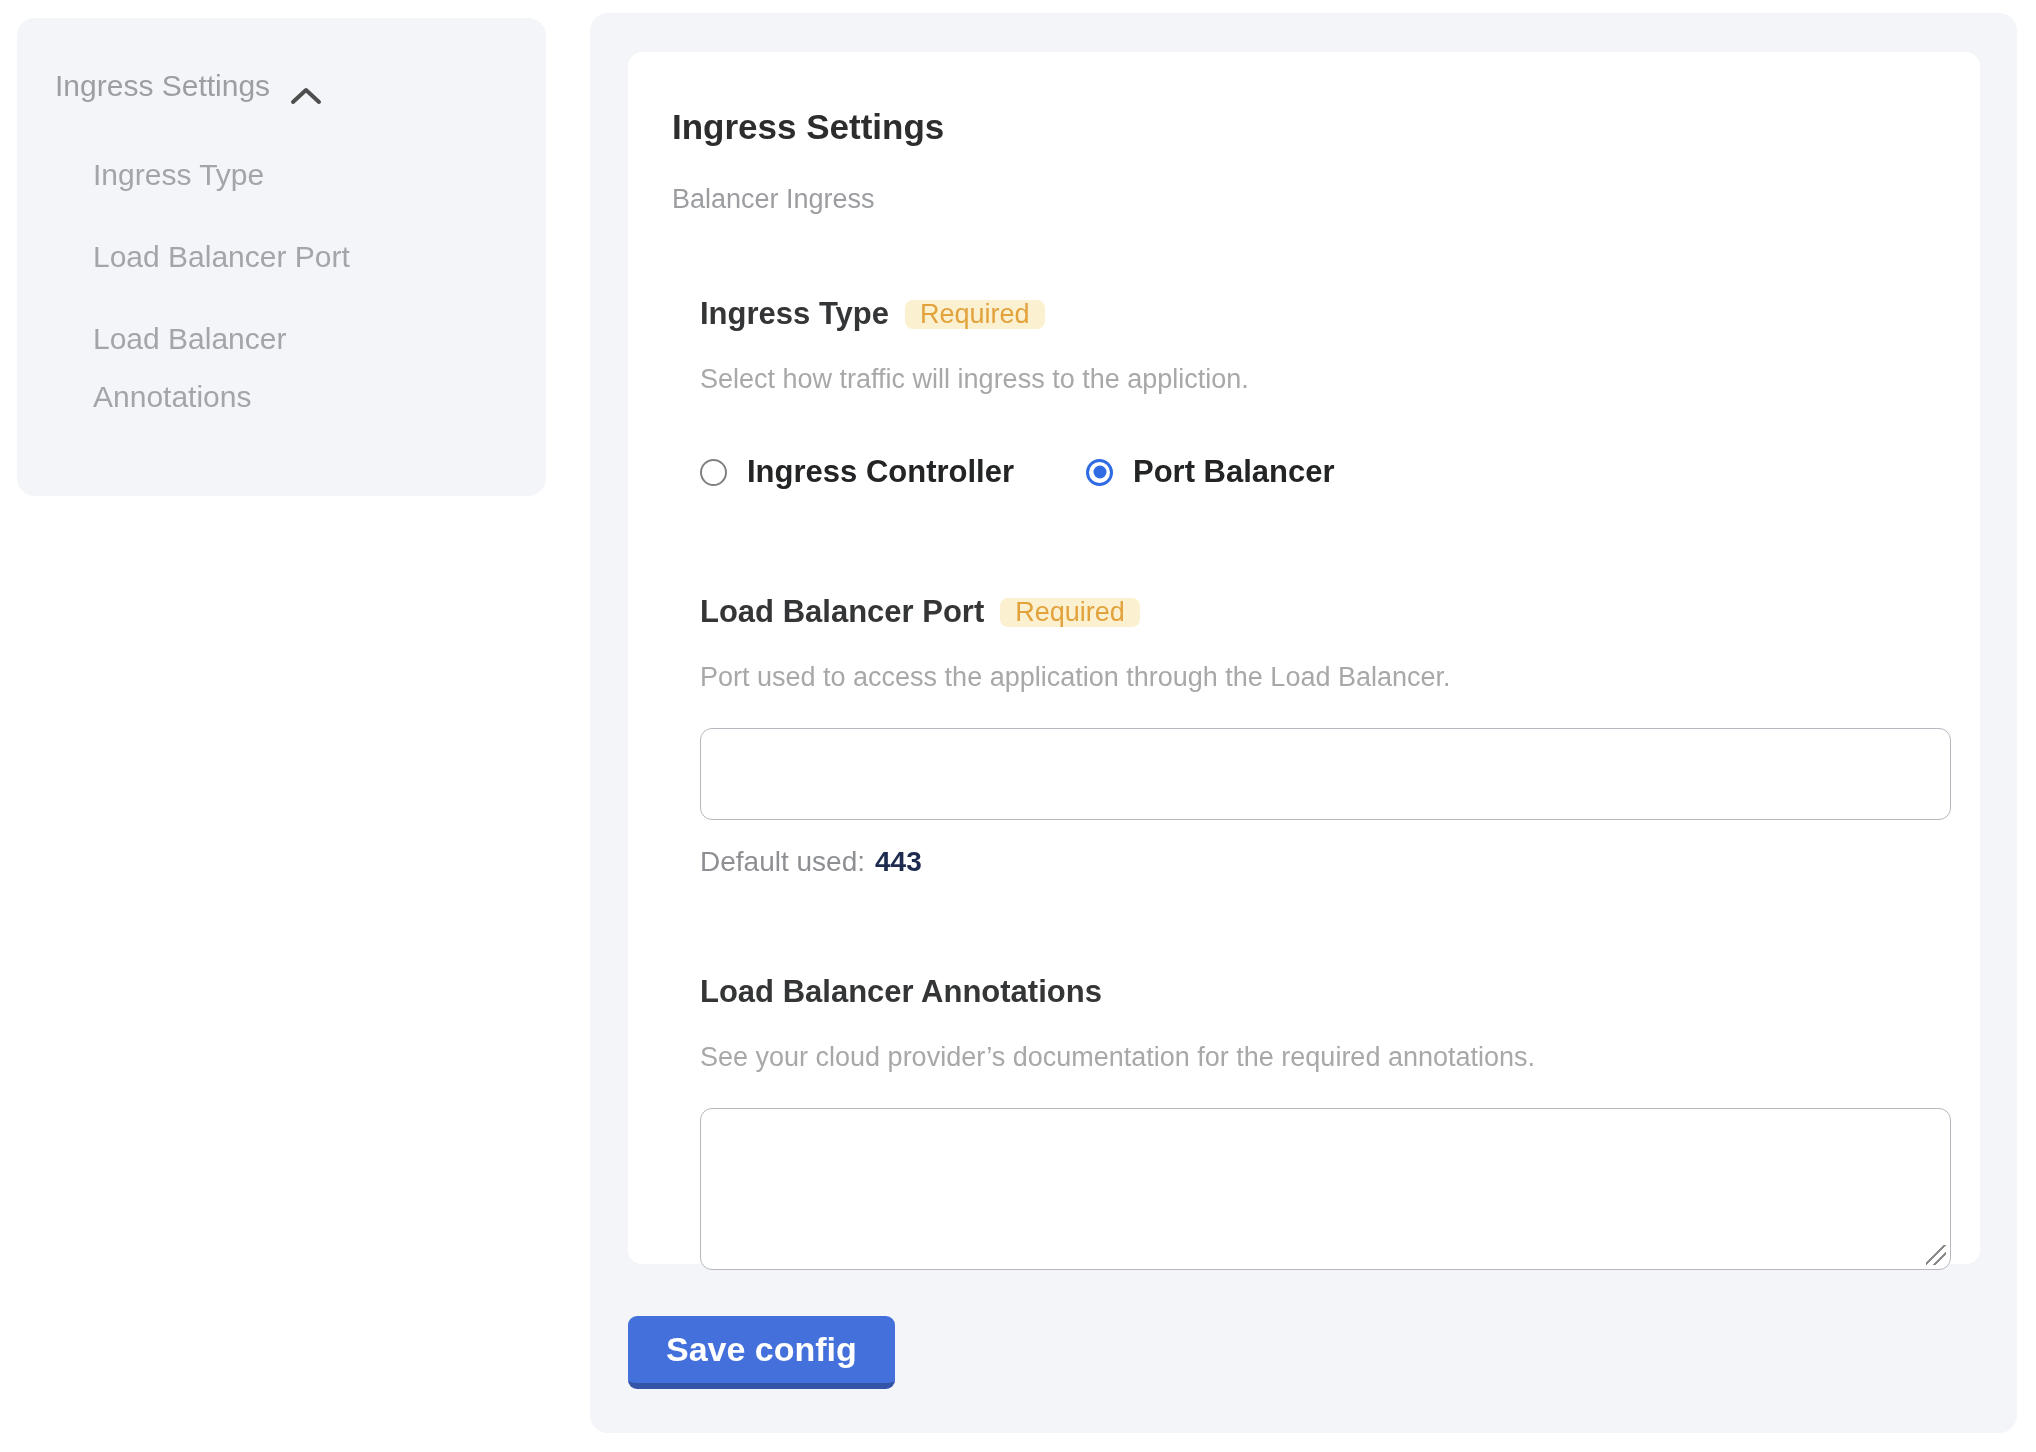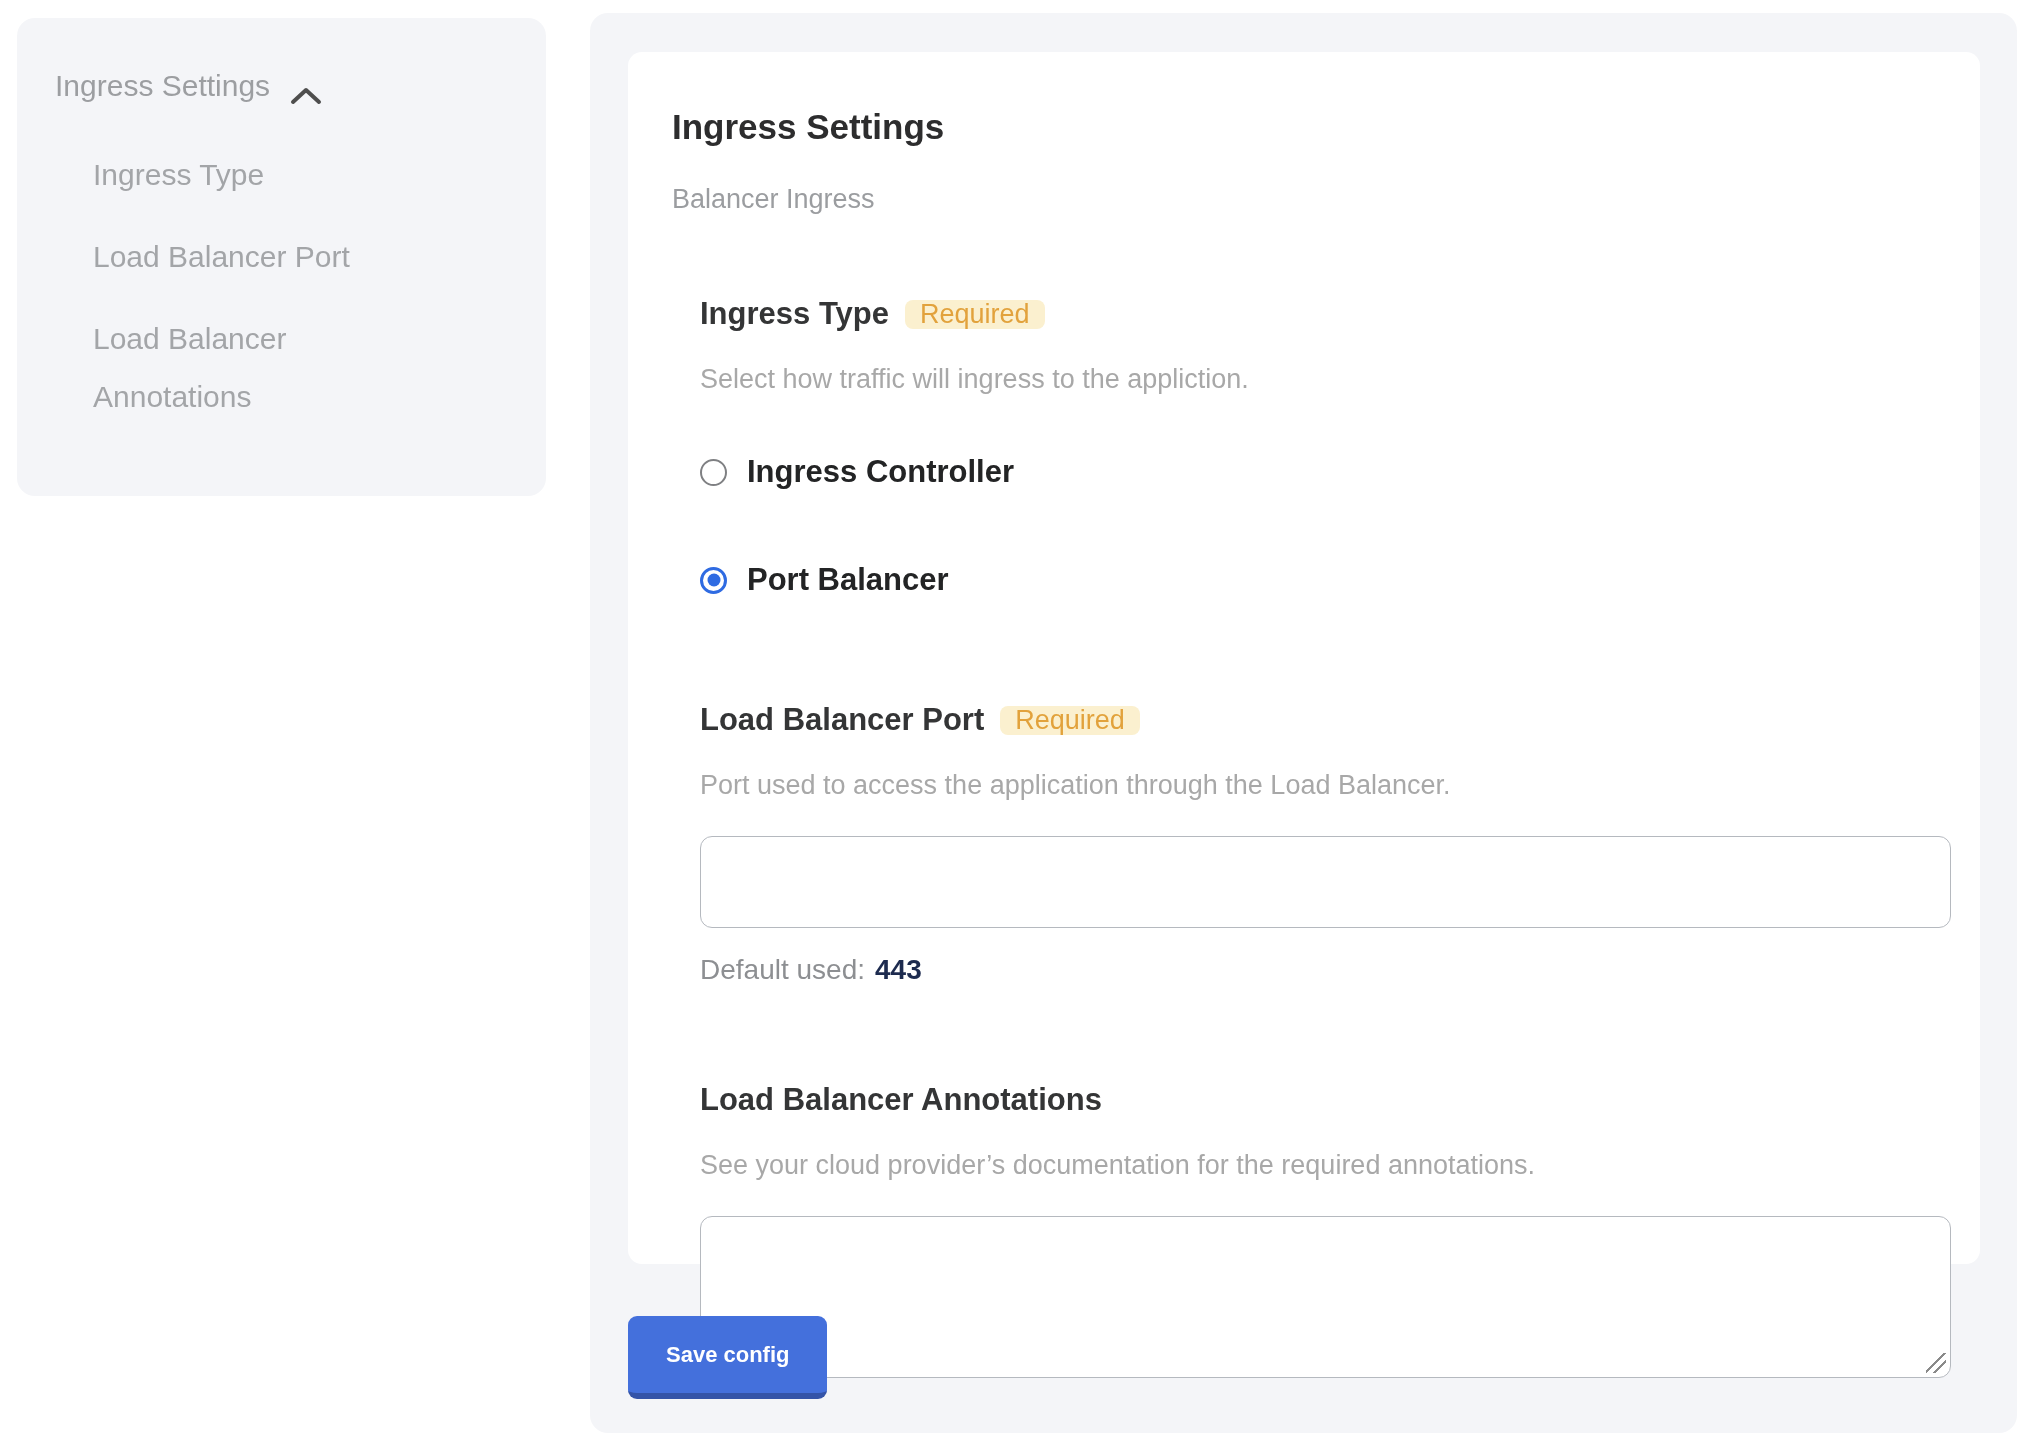--- a/index.html
+++ b/index.html
@@ -45,21 +45,21 @@
 
   .sec-head-row { display:flex; align-items:center; gap:16px; }
   .sec-heading { font-size:31px; font-weight:600; color:#343536; line-height:40px; }
   .badge {
     background:#fbf0cf; color:#e2a23c; font-size:27px; line-height:27px;
     padding:1px 15px; border-radius:8px; display:inline-block;
   }
   .sec-desc { margin-top:28px; font-size:27px; color:#a8a8a8; line-height:34px; }
 
   
-  .radio-row { margin-top:58px; display:flex; gap:72px;flex-direction:column; }
+  .radio-row { margin-top:58px; display:flex; align-items:center; gap:72px; }
   .radio-option { display:flex; align-items:center; gap:20px; cursor:pointer; }
   .radio-circle {
     width:27px; height:27px; border-radius:50%;
     border:2.5px solid #7f8083; background:#fff; position:relative; flex:0 0 auto;
   }
   .radio-circle.checked { border:3.5px solid #2f6be2; }
   .radio-circle.checked::after {
     content:""; position:absolute; left:50%; top:50%; transform:translate(-50%,-50%);
     width:13px; height:13px; border-radius:50%; background:#2f6be2;
   }
@@ -83,23 +83,23 @@
   }
   .resize-handle {
     position:absolute; right:5px; bottom:5px; width:20px; height:20px;
     pointer-events:none;
     background:
       linear-gradient(135deg, transparent 0 44%, #8a8a8a 44% 52%, transparent 52% 66%, #8a8a8a 66% 74%, transparent 74%);
   }
 
   
   .save-btn {
-    position:absolute; left:38px; top:1303px; height:83px;
+    position:absolute; left:38px; top:1303px; height:73px;
     background:#4470dc; border:none; border-bottom:6px solid #3454a8;
-    border-radius:9px; color:#ffffff; font-size:22px; font-weight:700;
+    border-radius:9px; color:#ffffff; font-size:34px; font-weight:700;
     padding:0 38px; font-family:"Liberation Sans", sans-serif; cursor:pointer;
   }
 </style>
 </head>
 <body>
 
 <nav class="sidebar">
   <div class="sidebar-header">
     <span>Ingress Settings</span>
     <span class="chev">

